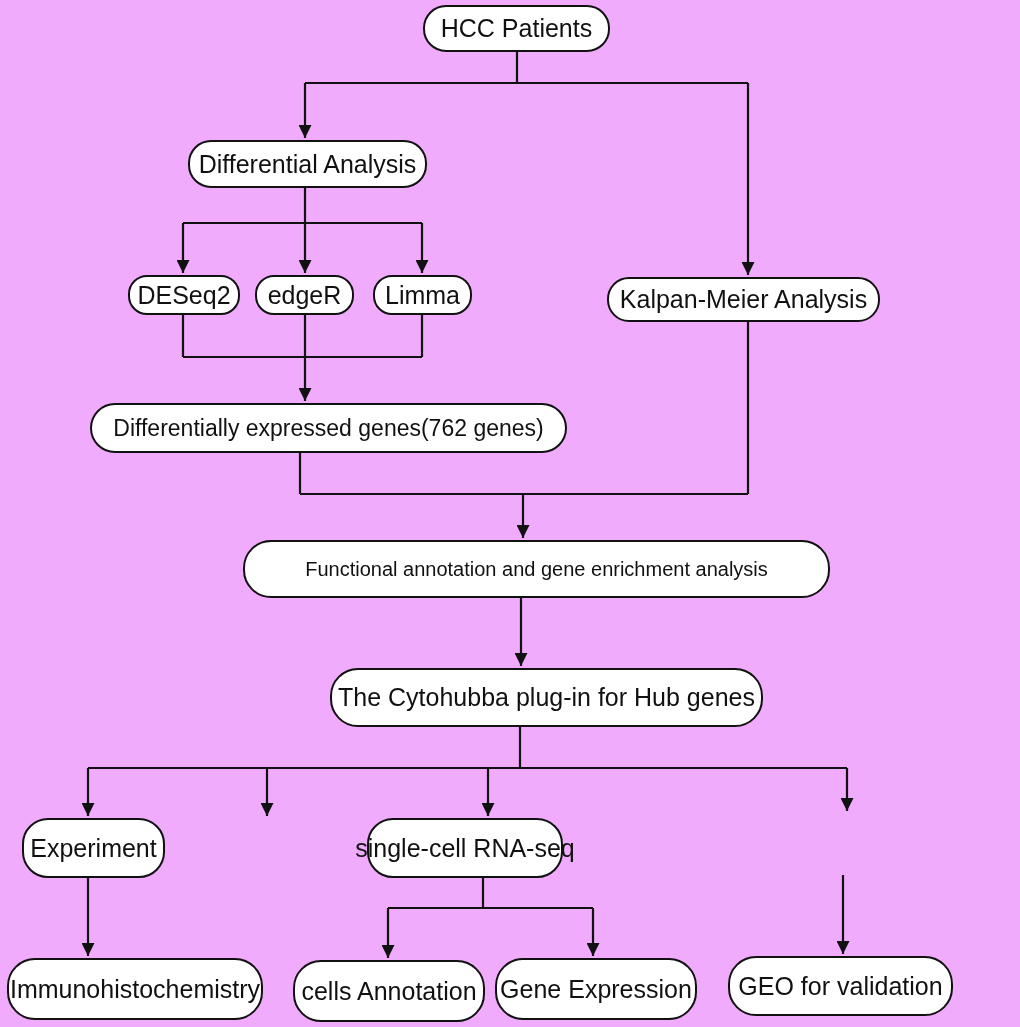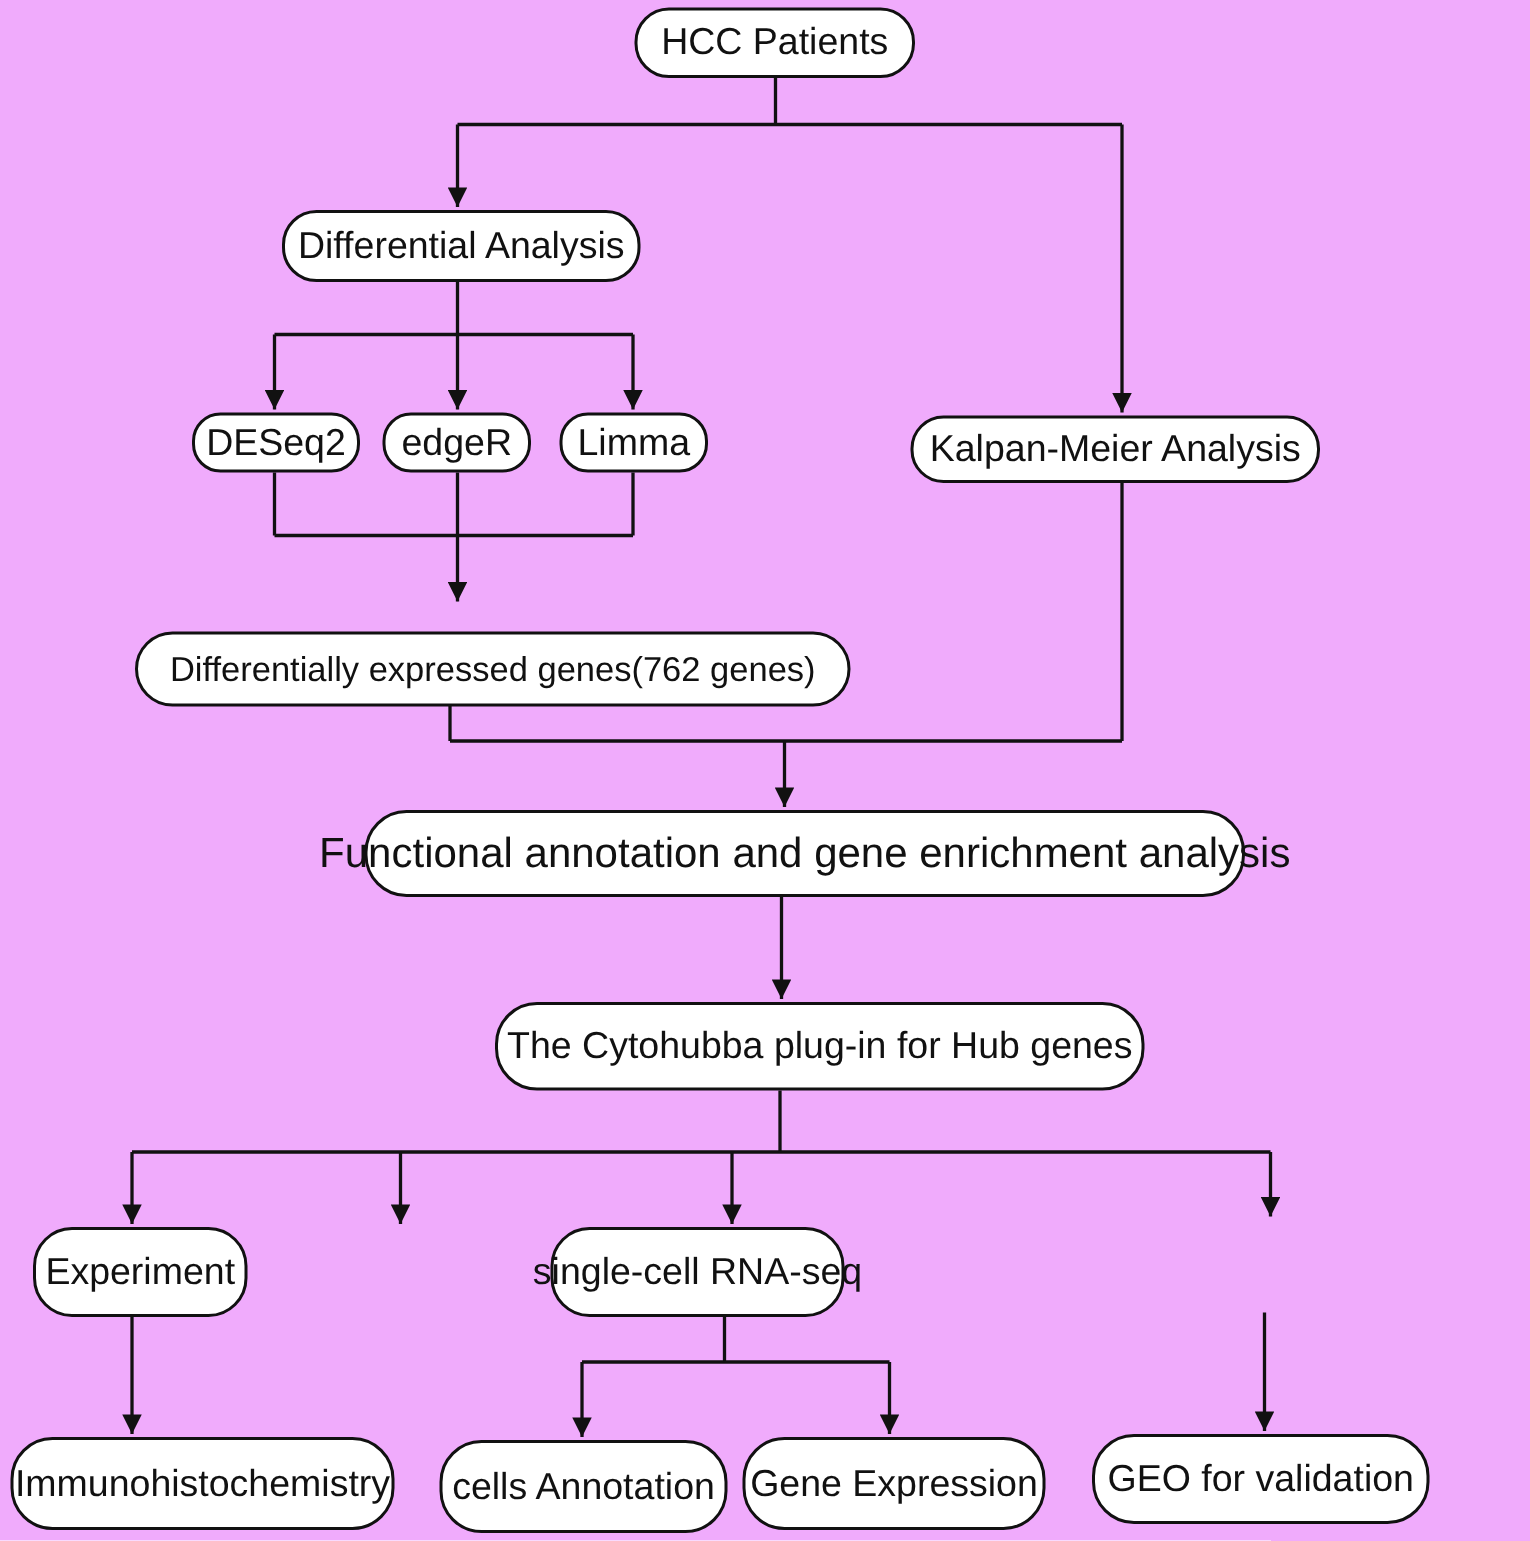--- a/index.html
+++ b/index.html
@@ -30,22 +30,22 @@
     justify-content: center;
     border: 2.4px solid #111111;
     background: #ffffff;
     box-sizing: border-box;
     white-space: nowrap;
     font-size: 25px;
     line-height: 1;
     letter-spacing: 0px;
     z-index: 2;
   }
-  .t24 { font-size: 28px; }
-  .t23 { font-size: 23px; margin-top: 18px; }
+  .t24 { font-size: 20px; }
+  .t23 { font-size: 23px; }
   path { fill: none; stroke: #111111; stroke-width: 2.2px; }
 </style>
 </head>
 <body>
 
 <div id="canvas">
 
   <svg id="edges-svg" viewBox="0 0 1020 1027" xmlns="http://www.w3.org/2000/svg">
     <defs>
       <marker id="arrow" viewBox="0 0 10 10" refX="10" refY="5" markerWidth="15" markerHeight="13" markerUnits="userSpaceOnUse" orient="auto">

